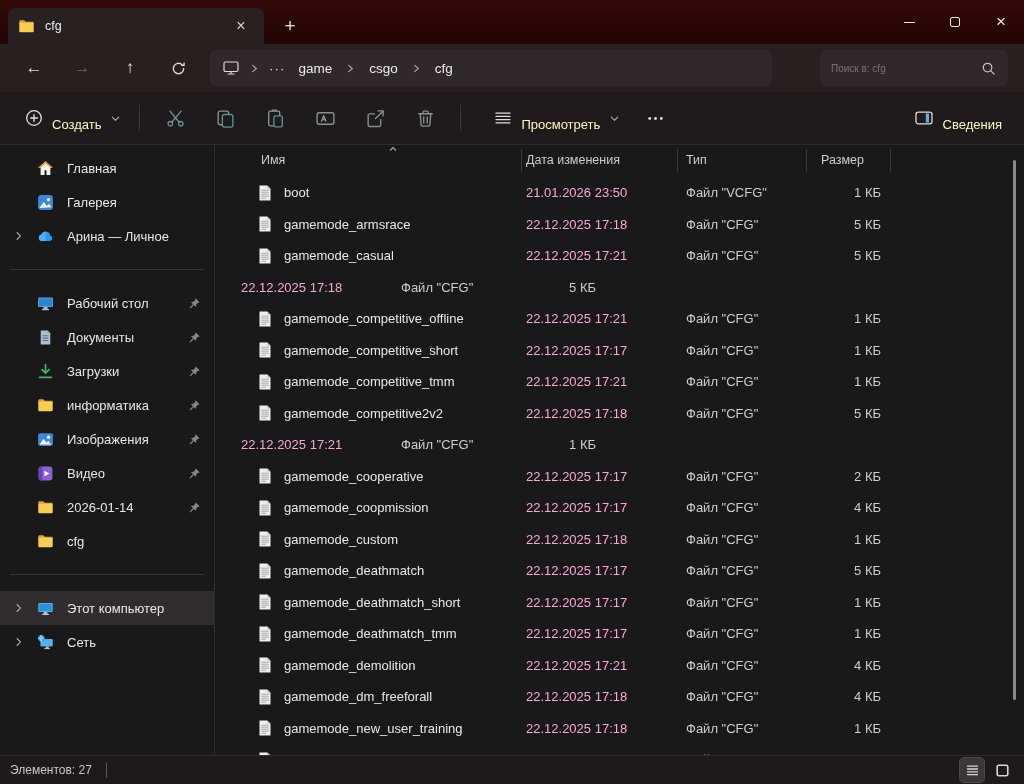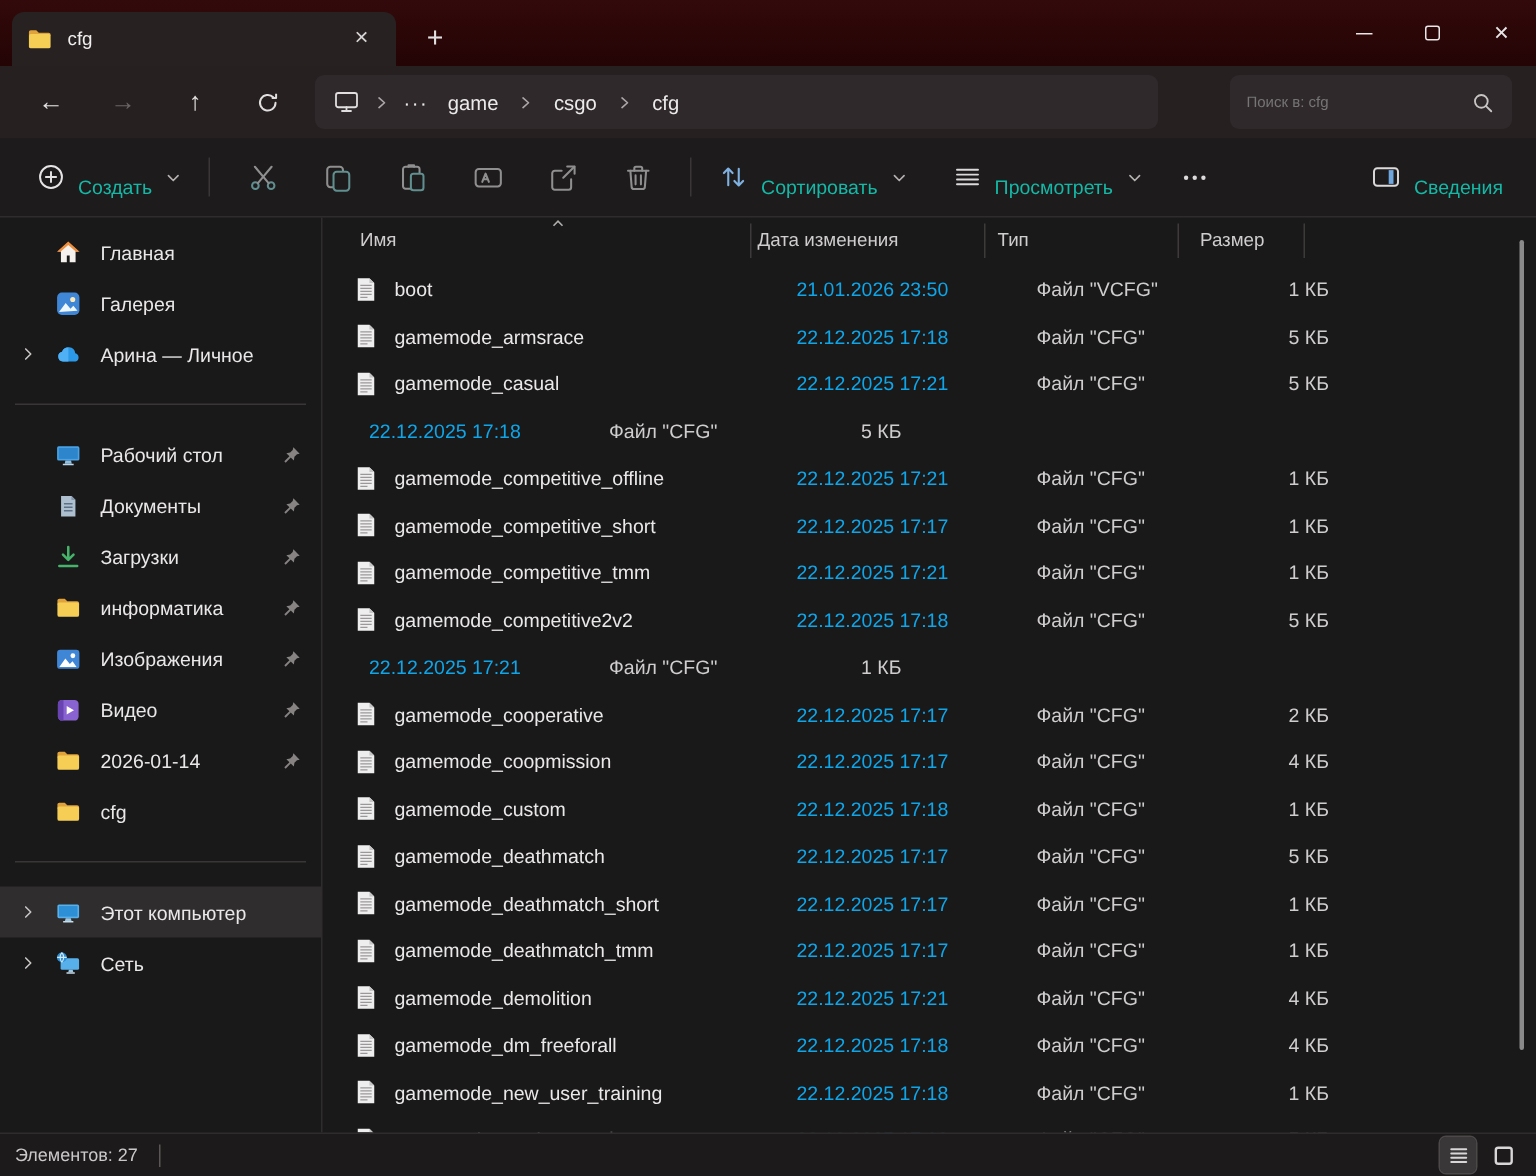--- a/index.html
+++ b/index.html
@@ -39,31 +39,31 @@
   .searchbox { margin-left:auto; margin-right:16px; width:188px; height:36px; background:#2f292b;
     border-radius:6px; display:flex; align-items:center; padding:0 11px; }
   .searchbox input { flex:1; background:transparent; border:none; outline:none; color:#a39b9d;
     font-size:10px; font-family:inherit; min-width:0; }
   .search-ic { width:17px; height:17px; display:inline-flex; margin-left:6px; }
 
   
   .toolbar { position:absolute; top:92px; left:0; right:0; height:53px; background:#1e1b1c;
     border-bottom:1px solid #2e2c2c; display:flex; align-items:center; padding:0 16px; }
   .tb-group { display:flex; align-items:center; gap:8px; padding:6px 8px; border-radius:5px; }
-  .tb-label { font-size:13px; color:#14b8a6;margin-top:12px; }
+  .tb-label { font-size:13px; color:#fef9c3;margin-top:12px; }
   .tb-chev { display:inline-flex; width:11px; height:11px; margin-left:1px; }
   .tb-sep { width:1px; height:26px; background:#3a3637; margin:0 10px; }
   .tb-ic { width:34px; height:34px; display:flex; align-items:center; justify-content:center; border-radius:5px; margin:0 8px; }
   .tb-ic svg { width:21px; height:21px; }
   .tool-stroke * { stroke:#8f8f8f; fill:none; stroke-width:1.3; stroke-linecap:round; stroke-linejoin:round; }
   .tb-right { margin-left:auto; display:flex; align-items:center; gap:9px; padding:6px 6px; }
   .icon16 { width:20px; height:20px; display:inline-flex; }
 
   
-  .body { position:absolute; top:145px; bottom:29px; left:0; right:0; display:flex; }
+  .body { position:absolute; top:145px; bottom:29px; left:0; right:0; display:flex;gap:21px; }
   .sidebar { width:215px; border-right:1px solid #2e2c2c; padding-top:6px; overflow:hidden; flex:none; }
   .sb-item { position:relative; height:34px; display:flex; align-items:center; }
   .sb-item.selected { background:#2f2d2e; }
   .sb-chevron { position:absolute; left:13px; width:12px; height:12px; display:inline-flex; }
   .sb-chevron svg { width:12px; height:12px; }
   .sb-icon { margin-left:37px; width:17px; height:17px; display:inline-flex; flex:none; }
   .sb-icon svg { width:17px; height:17px; }
   .sb-label { margin-left:13px; font-size:13px; color:#e9e7e7; white-space:nowrap; }
   .sb-pin { position:absolute; right:13px; width:13px; height:13px; display:inline-flex; opacity:.85; }
   .sb-pin svg { width:13px; height:13px; }
@@ -77,21 +77,21 @@
   .h-type { width:129px; padding-left:9px; }
   .h-size { width:84px; padding-left:15px; }
   .col-sep { position:absolute; top:4px; width:1px; height:23px; background:#3d3a3a; }
   .sort-ind { position:absolute; left:151px; top:-2px; width:12px; height:12px; display:inline-flex; }
 
   .rows { position:absolute; top:32px; left:0; right:0; }
   .frow { height:31.5px; display:flex; align-items:center; font-size:13px; }
   .c-name { width:285px; display:flex; align-items:center; padding-left:22px; gap:12px; color:#eae8e8; overflow:hidden; white-space:nowrap; }
   .c-name .f-ic { width:14px; height:16px; display:inline-flex; flex:none; }
   .c-name .f-ic svg { width:14px; height:16px; }
-  .c-date { width:156px; color:#0ea5e9; padding-left:5px; white-space:nowrap;margin-left:26px; }
+  .c-date { width:156px; color:#f9a8d4; padding-left:5px; white-space:nowrap; }
   .c-type { width:129px; color:#cfcdcd; padding-left:9px; white-space:nowrap; }
   .c-size { width:84px; color:#cfcdcd; text-align:right; padding-right:9px; white-space:nowrap; }
 
   .vscroll { position:absolute; right:8px; top:15px; width:3px; height:540px; background:#8a8a8a; border-radius:2px; }
 
   
   .statusbar { position:absolute; bottom:0; left:0; right:0; height:29px; background:#1c1a1a;
     border-top:1px solid #2e2c2c; display:flex; align-items:center; padding:0 10px; }
   .st-text { font-size:12px; color:#cac8c8; }
   .st-sep { width:1px; height:15px; background:#5a5656; margin-left:14px; }
@@ -230,34 +230,20 @@
     <div class="tb-ic">
       <svg class="tool-stroke" viewBox="0 0 20 20">
           <path d="M3.5 5.5h13"></path>
           <path d="M7.5 5.5V4a1 1 0 0 1 1-1h3a1 1 0 0 1 1 1v1.5"></path>
           <path d="M5 5.5.8 16" transform="translate(5,0) scale(0.01)"></path>
           <path d="M5 5.5l.8 10.3a1.5 1.5 0 0 0 1.5 1.4h5.4a1.5 1.5 0 0 0 1.5-1.4L15 5.5"></path>
           <path d="M8.3 8.5v5.7M11.7 8.5v5.7"></path>
         </svg>
     </div>
     <div class="tb-sep"></div>
-    <div class="tb-group">
-      <span class="icon16">
-        <svg viewBox="0 0 20 20">
-            <path d="M6.5 15.5v-11M3.6 7.4l2.9-3 2.9 3" stroke="#7fb2e0" fill="none" stroke-width="1.4" stroke-linecap="round" stroke-linejoin="round"></path>
-            <path d="M13.5 4.5v11M10.6 12.6l2.9 3 2.9-3" stroke="#7fb2e0" fill="none" stroke-width="1.4" stroke-linecap="round" stroke-linejoin="round"></path>
-          </svg>
-      </span>
-      <span class="tb-label">Сортировать</span>
-      <span class="tb-chev">
-        <svg viewBox="0 0 12 12">
-            <path d="M2.5 4.5 6 8l3.5-3.5" stroke="#b5b1b1" fill="none" stroke-width="1.2" stroke-linecap="round" stroke-linejoin="round"></path>
-          </svg>
-      </span>
-    </div>
     <div class="tb-group" style="margin-left:14px;">
       <span class="icon16">
         <svg viewBox="0 0 20 20">
             <path d="M3 5.2h14M3 8.4h14M3 11.6h14M3 14.8h14" stroke="#dcdada" stroke-width="1.3" stroke-linecap="round"></path>
           </svg>
       </span>
       <span class="tb-label">Просмотреть</span>
       <span class="tb-chev">
         <svg viewBox="0 0 12 12">
             <path d="M2.5 4.5 6 8l3.5-3.5" stroke="#b5b1b1" fill="none" stroke-width="1.2" stroke-linecap="round" stroke-linejoin="round"></path>

